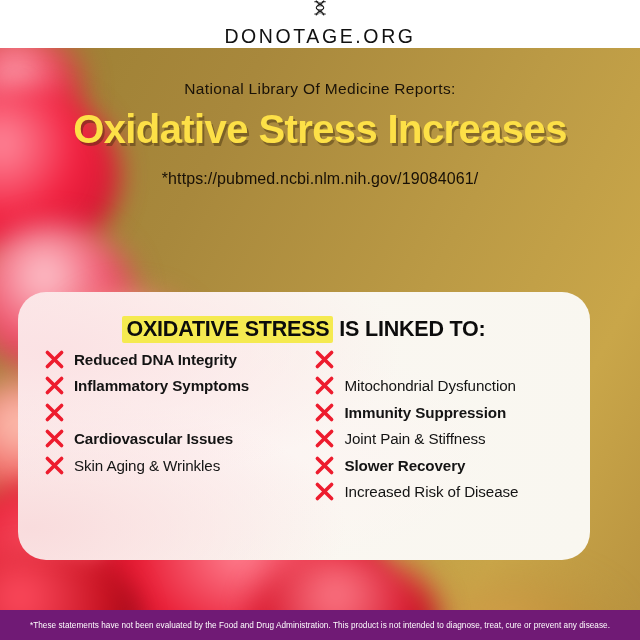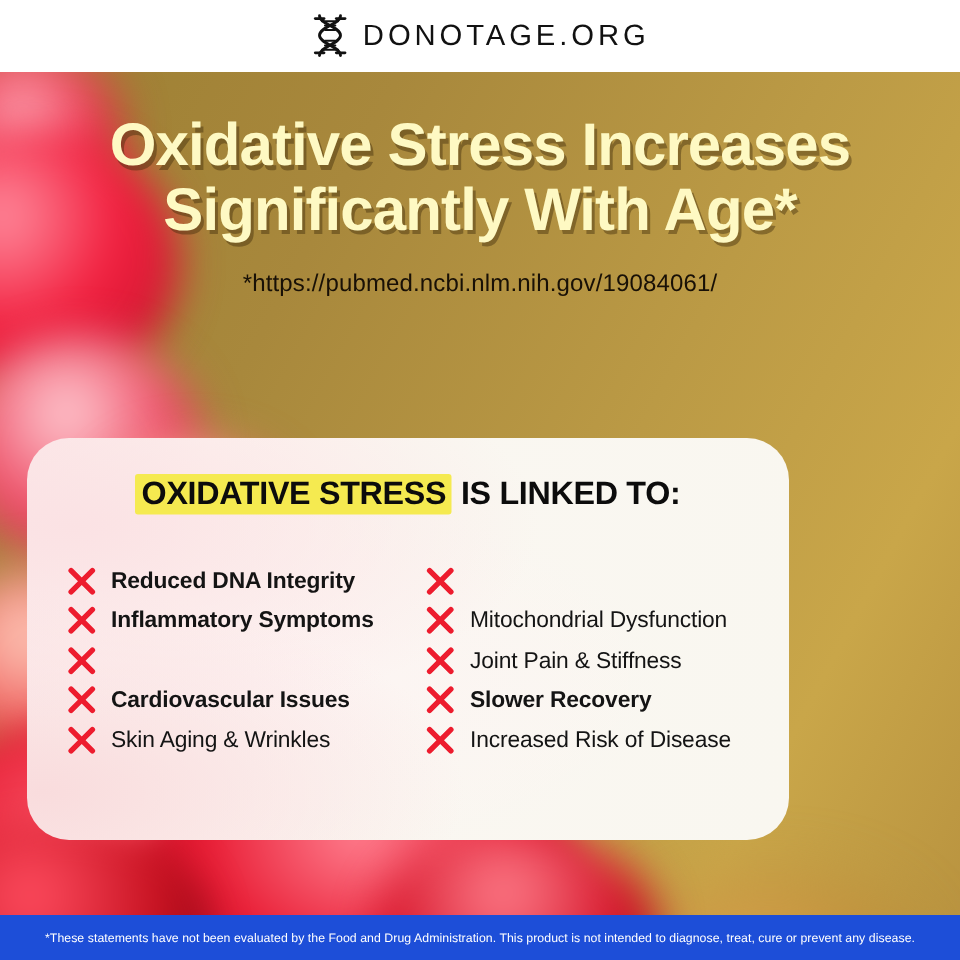--- a/index.html
+++ b/index.html
@@ -9,21 +9,21 @@
     background:#000;
     overflow:hidden;
     position:relative;
   }
   .poster { position:relative; width:640px; height:640px; overflow:hidden; }
 
   
   .logo-band {
     position:absolute; left:0; top:0; width:640px; height:48px;
     background:#ffffff; z-index:20;
-    display:flex; align-items:center; justify-content:center; gap:9px;
+    display:flex; align-items:center; justify-content:center; gap:9px;flex-direction:column;
   }
   .dna-icon { width:26px; height:30px; display:block; }
   .brand {
     font-size:19.5px; letter-spacing:2.6px; color:#111;
     font-weight:400; white-space:nowrap;
   }
 
   
   .bg {
     position:absolute; left:0; top:48px; width:640px; height:592px;
@@ -54,60 +54,60 @@
         background:radial-gradient(circle at 45% 35%,#ffd9c6 0%,#ef5e5c 55%,#b41324 100%); filter:blur(16px); }
   .b10{ left:420px; top:540px; width:190px; height:120px;
         background:radial-gradient(ellipse at 40% 40%,#d9a44e 0%,#b88a36 70%,#9d7530 100%); filter:blur(22px); }
 
   
   .head { position:absolute; left:0; top:48px; width:640px; z-index:10; text-align:center; }
   .eyebrow {
     margin-top:32px; font-size:15.5px; color:#1a1208; letter-spacing:.35px; font-weight:400;
   }
   .headline {
-    margin-top:28px; color:#fef9c3; font-weight:700; font-size:40px;
+    margin-top:10px; color:#fde047; font-weight:700; font-size:40px;
     line-height:43px; letter-spacing:-.6px;
     text-shadow:2px 3px 0 rgba(60,40,10,.42);
   }
   .headline .l2 { display:block; }
   .srclink {
     margin-top:19px; font-size:16px; color:#181006; letter-spacing:.1px;
   }
 
   
   .card {
-    position:absolute; left:18px; top:292px; width:508px; height:268px;
+    position:absolute; left:18px; top:292px; width:572px; height:268px;
     border-radius:28px; z-index:12; overflow:hidden;
     background:
       radial-gradient(ellipse at 6% 22%, #fbe2e4 0%, rgba(251,226,228,0) 46%),
       radial-gradient(ellipse at 2% 88%, #f9dcdd 0%, rgba(249,220,221,0) 40%),
       radial-gradient(ellipse at 30% 60%, #fdf4f3 0%, rgba(253,244,243,0) 55%),
       linear-gradient(100deg,#fbeaea 0%,#fdf5f1 22%,#faf7f1 48%,#f9f7f0 100%);
   }
   .card-title {
     text-align:center; margin-top:25px; font-size:21.5px; font-weight:700;
     color:#0c0c0c; letter-spacing:-.2px; white-space:nowrap;
   }
   .hl {
     background:#f5ea50; padding:1px 4px 2px 4px; border-radius:2px;
     box-decoration-break:clone;
   }
 
-  .cols { display:flex; margin-top:32px; padding:0 0 0 0; }
+  .cols { display:flex; margin-top:4px; padding:0 0 0 0; }
   .col { width:302px; padding-left:26px; }
   .col.right { padding-left:10px; }
   .row { display:flex; align-items:center; height:26.5px; }
   .xmark { width:21px; height:21px; flex:0 0 21px; margin-right:9px; }
   .item { font-size:15.2px; color:#141414; white-space:nowrap; letter-spacing:-.1px; }
   .item.b { font-weight:700; }
 
   
   .footer {
     position:absolute; left:0; bottom:0; width:640px; height:30px;
-    background:#1d4ed8; z-index:20;
+    background:#701a75; z-index:20;
     display:flex; align-items:center; justify-content:center;
   }
   .footer span { color:#fff; font-size:8.2px; letter-spacing:.04px; white-space:nowrap; }
 </style>
 </head>
 <body>
 
 <div class="poster">
 
   <div class="bg">
@@ -141,23 +141,23 @@
         <line x1="3.2" y1="3.4" x2="9.0" y2="3.4"></line>
         <line x1="17.2" y1="3.4" x2="23.0" y2="3.4"></line>
         <line x1="3.2" y1="26.2" x2="9.0" y2="26.2"></line>
         <line x1="17.2" y1="26.2" x2="23.0" y2="26.2"></line>
       </g>
     </svg>
     <div class="brand">DONOTAGE.ORG</div>
   </div>
 
   <div class="head">
+    <div class="eyebrow">National Library Of Medicine Reports:</div>
     <div class="headline">
       <span>Oxidative Stress Increases</span>
-      <span class="l2">Significantly With Age*</span>
     </div>
     <div class="srclink">*https://pubmed.ncbi.nlm.nih.gov/19084061/</div>
   </div>
 
   <div class="card">
     <div class="card-title"><span class="hl">OXIDATIVE STRESS</span><span> IS LINKED TO:</span></div>
 
     <div class="cols">
       <div class="col left">
           <div class="row">
@@ -223,20 +223,29 @@
             </svg>
             <span class="item">Mitochondrial Dysfunction</span>
           </div>
           <div class="row">
             <svg class="xmark" viewBox="0 0 21 21">
               <g stroke="#ed1c2e" stroke-width="3.6" stroke-linecap="round">
                 <line x1="3.4" y1="3.4" x2="17.6" y2="17.6"></line>
                 <line x1="17.6" y1="3.4" x2="3.4" y2="17.6"></line>
               </g>
             </svg>
+            <span class="item b">Immunity Suppression</span>
+          </div>
+          <div class="row">
+            <svg class="xmark" viewBox="0 0 21 21">
+              <g stroke="#ed1c2e" stroke-width="3.6" stroke-linecap="round">
+                <line x1="3.4" y1="3.4" x2="17.6" y2="17.6"></line>
+                <line x1="17.6" y1="3.4" x2="3.4" y2="17.6"></line>
+              </g>
+            </svg>
             <span class="item">Joint Pain &amp; Stiffness</span>
           </div>
           <div class="row">
             <svg class="xmark" viewBox="0 0 21 21">
               <g stroke="#ed1c2e" stroke-width="3.6" stroke-linecap="round">
                 <line x1="3.4" y1="3.4" x2="17.6" y2="17.6"></line>
                 <line x1="17.6" y1="3.4" x2="3.4" y2="17.6"></line>
               </g>
             </svg>
             <span class="item b">Slower Recovery</span>

